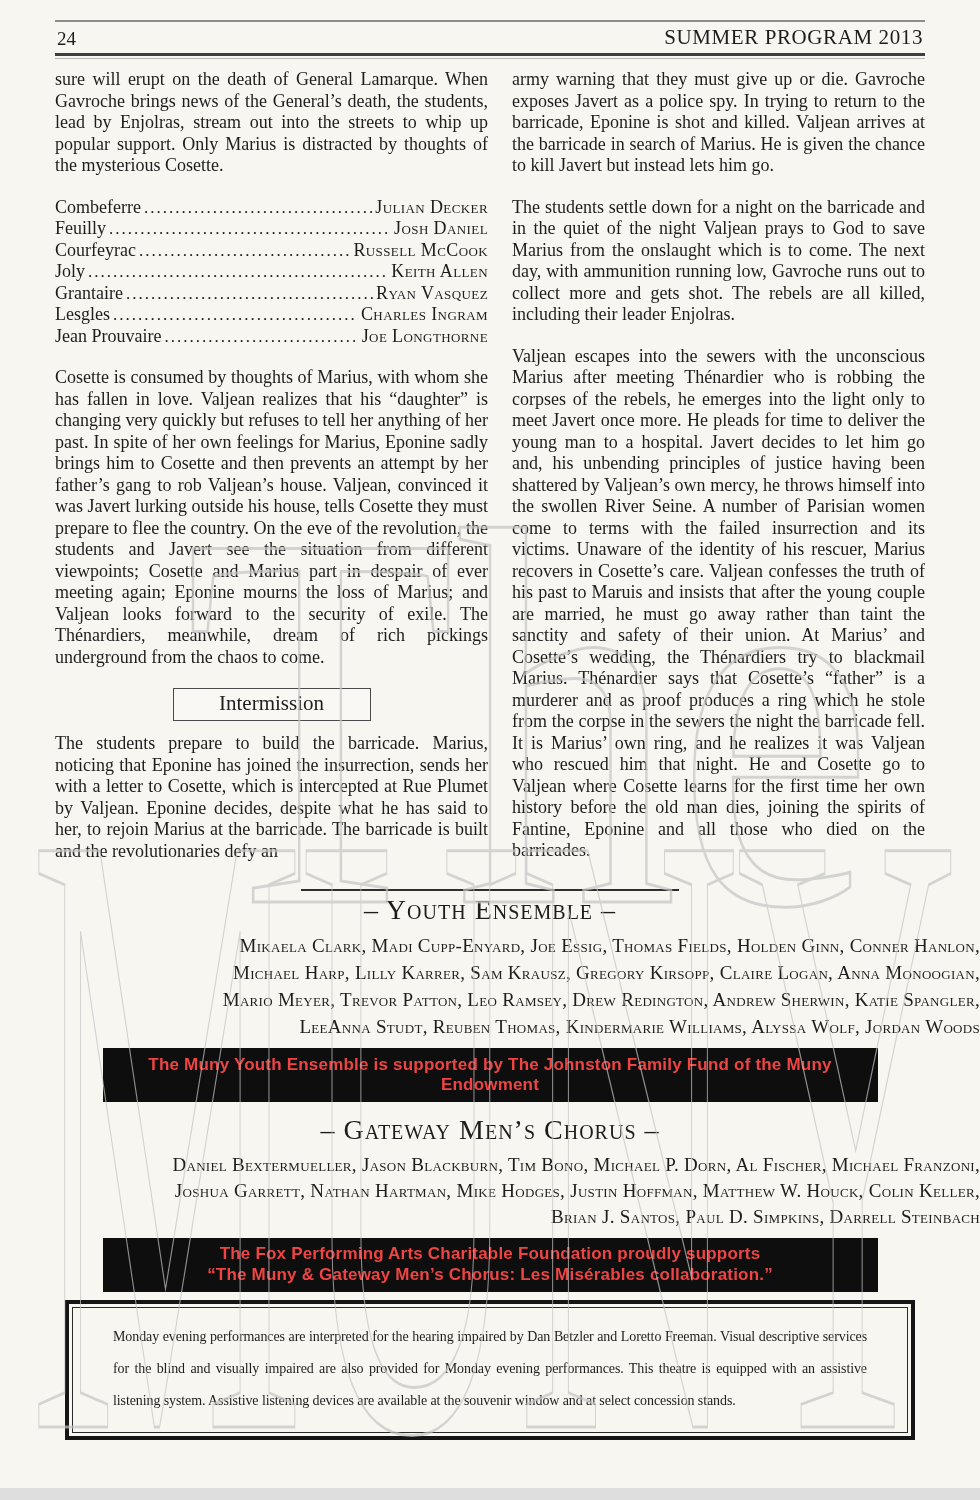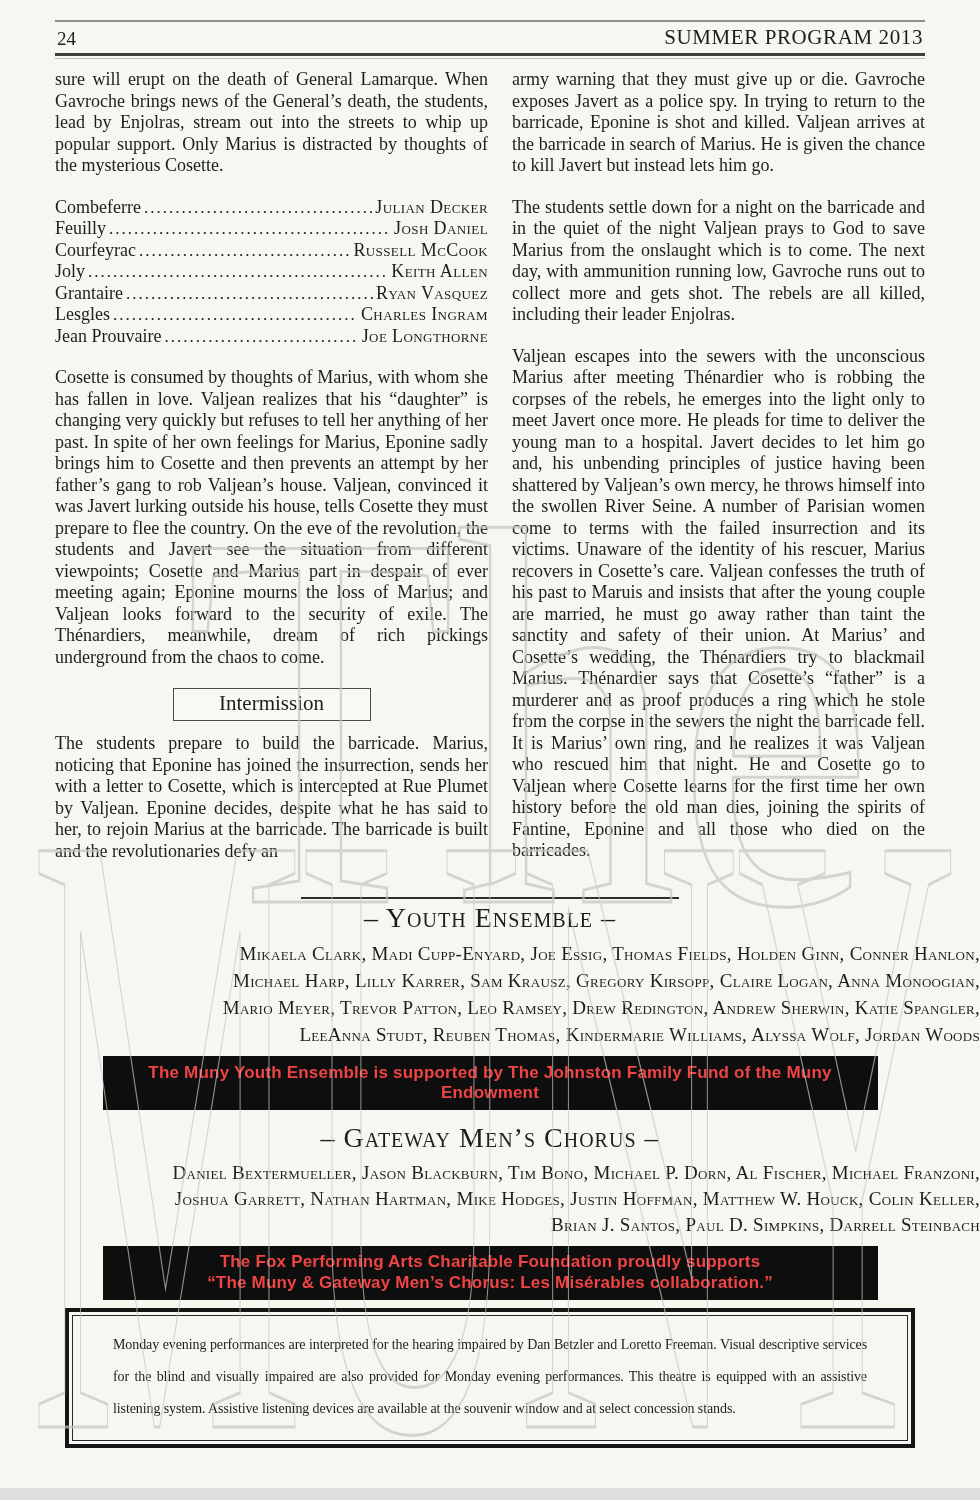--- a/index.html
+++ b/index.html
@@ -5,21 +5,21 @@
   html,body{margin:0;padding:0;background:#dedede;}
   .page{position:relative;width:980px;height:1488px;background:#f7f6f1;overflow:hidden;
         font-family:"Liberation Serif","DejaVu Serif",serif;color:#1d1d1d;margin:0 auto;}
   
   .header{margin:20px 55px 0 55px;display:flex;justify-content:space-between;align-items:flex-end;
           border-top:2px solid #8d8d8d;border-bottom:3px solid #3e3e3e;padding:3px 2px 3px 2px;}
   .pn{font-size:19px;}
   .htitle{font-size:21px;letter-spacing:.6px;margin-left:6px;}
   .header-sub{margin:2px 55px 0;border-top:1px solid #b8b8b8;height:0;}
   
-  .columns{display:flex;gap:24px;margin:10px 55px 8px;height:820px;}
+  .columns{display:flex;gap:24px;margin:10px 55px 0;height:820px;}
   .col{width:433px;}
   p.body{font-size:18px;line-height:21.5px;text-align:justify;margin:0 0 20px;}
   .cast{margin:0 0 20px;font-size:18px;line-height:21.5px;}
   .cast-row{display:flex;align-items:baseline;}
   .role{white-space:nowrap;}
   .dots{flex:1;overflow:hidden;white-space:nowrap;margin:0 3px;letter-spacing:2px;font-size:17px;}
   .dots::after{content:"..........................................................................................................";}
   .actor{white-space:nowrap;font-variant:small-caps;letter-spacing:.4px;}
   .intermission{width:196px;margin:4px auto 12px;border:1.5px solid #4a4a4a;text-align:center;
                 font-size:21px;padding:2px 0 4px;background:rgba(255,255,255,.25);}

